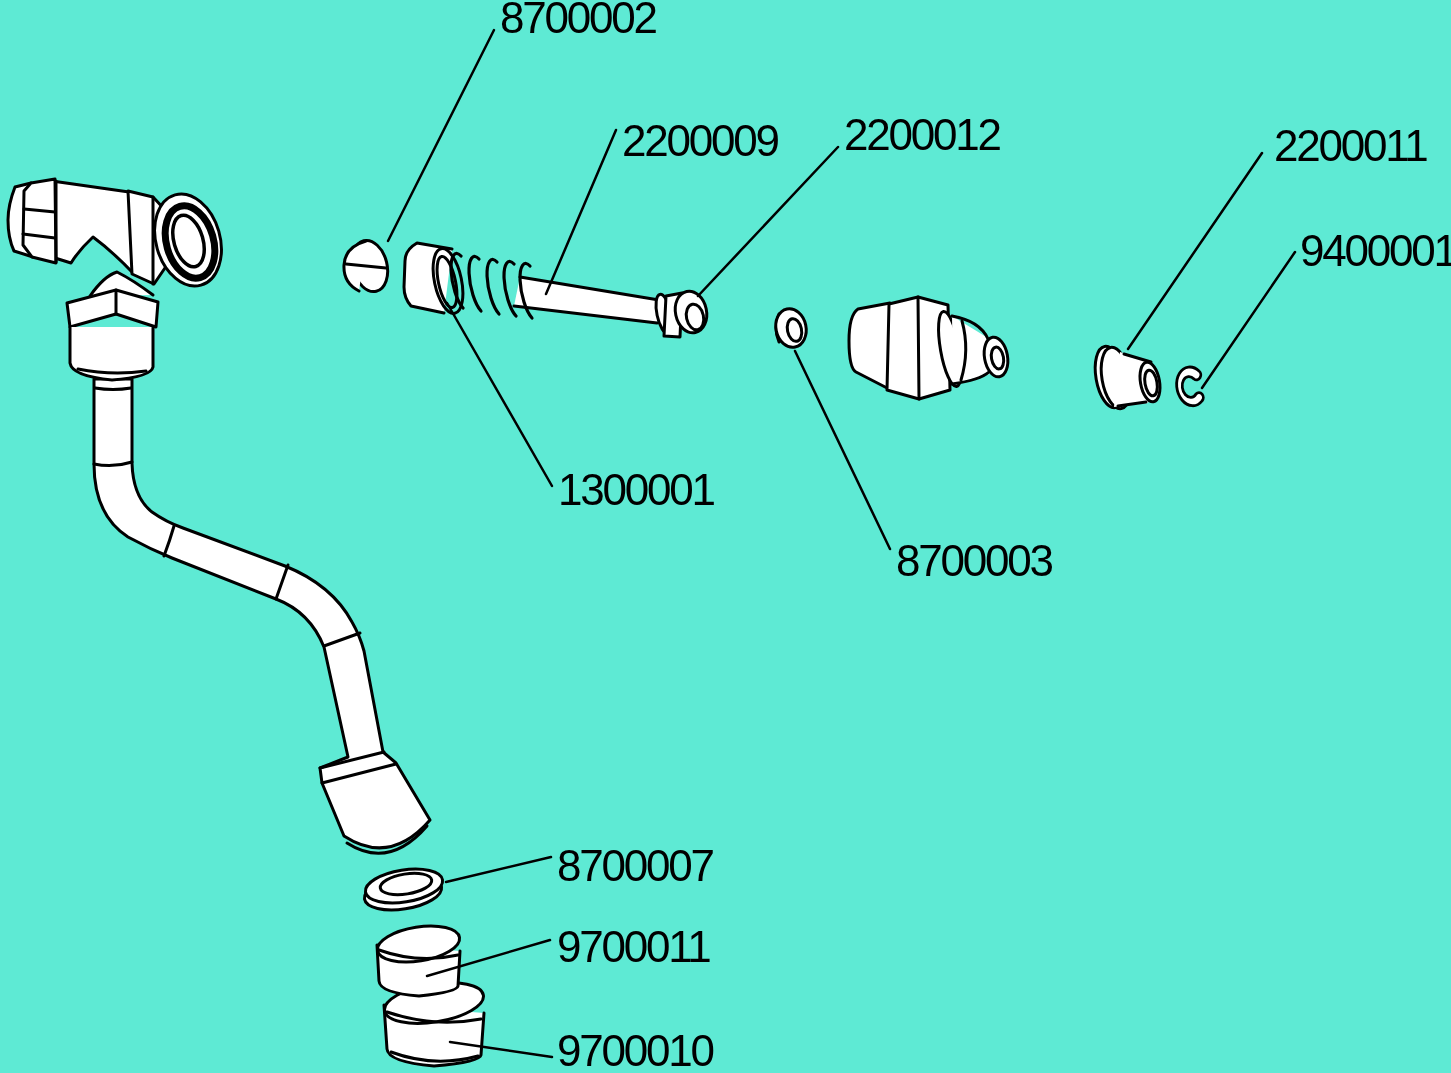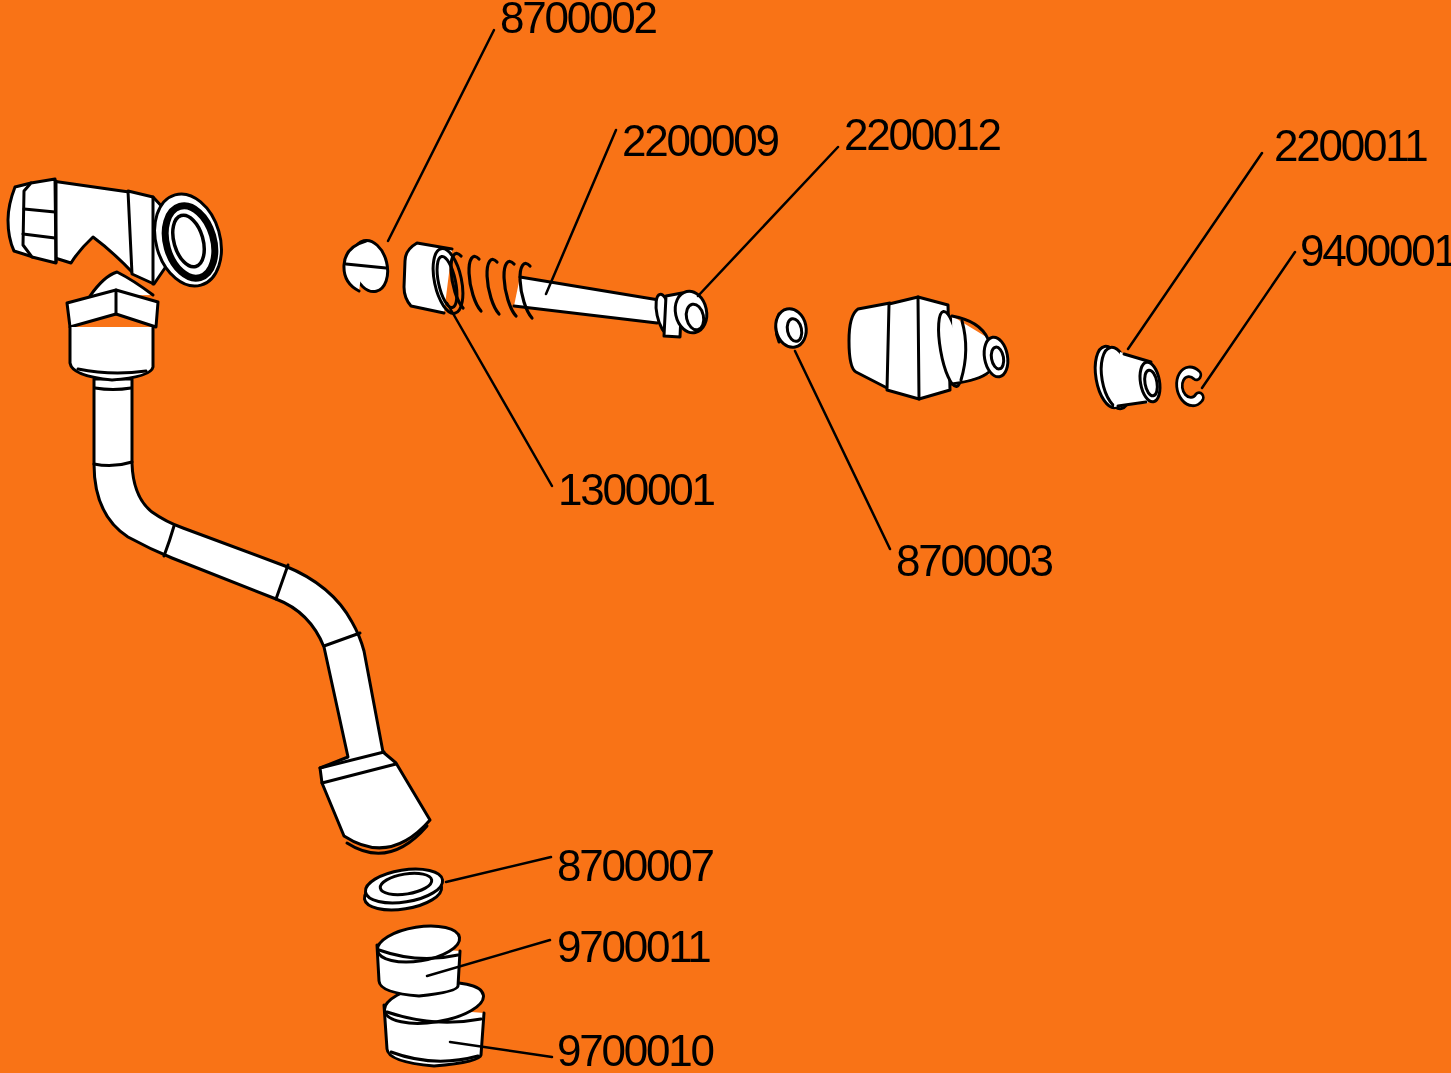--- a/index.html
+++ b/index.html
@@ -1,16 +1,16 @@
 <!DOCTYPE html>
 <html><head>
 <meta charset="utf-8">
 <style>
   html,body{margin:0;padding:0;background:#ffffff;}
-  .stage{position:relative;width:1451px;height:1073px;background:#f97316;overflow:hidden;}
+  .stage{position:relative;width:1451px;height:1073px;background:#5eead4;overflow:hidden;}
   svg{display:block;}
   text.part-label{
     font-family:"Liberation Sans", sans-serif;
     font-size:44px;
     letter-spacing:-2.2px;
     fill:#000000;
   }
 </style>
 </head>
 <body>

